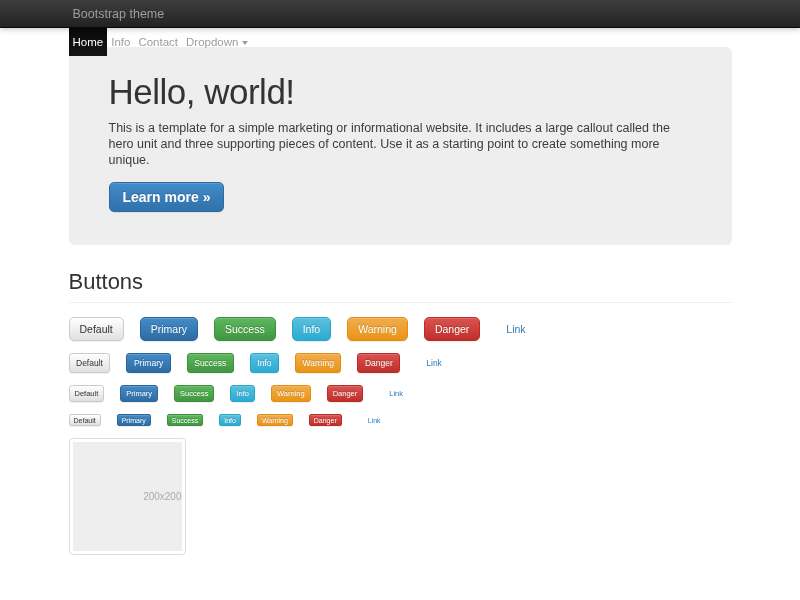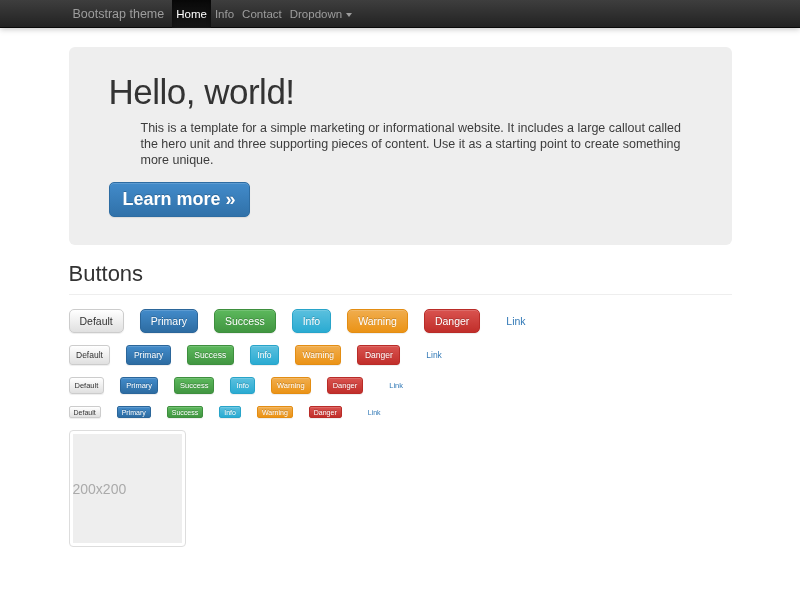--- a/index.html
+++ b/index.html
@@ -7,21 +7,21 @@
     font-family: "Liberation Sans", sans-serif; -webkit-font-smoothing: antialiased; }
 
   
   .navbar {
     height: 28px; width: 100%;
     background: linear-gradient(to bottom, #3e3e3e 0%, #222222 100%);
     border-bottom: 1px solid #090909;
     box-shadow: 0 1px 6px rgba(0,0,0,0.25);
     position: relative; z-index: 10;
   }
-  .navbar-inner { width: 663px; margin: 0 auto; height: 28px; display: flex; align-items: stretch; }
+  .navbar-inner { width: 663px; margin: 0 auto; height: 28px; display: flex; align-items: stretch; flex-direction: column; }
   .brand {
     color: #9d9d9d; font-size: 12.5px; line-height: 28px; padding: 0 4px;
     text-decoration: none; white-space: nowrap; margin-right: 4px; cursor: pointer;
   }
   .nav { display: flex; list-style: none; }
   .nav-item {
     color: #9d9d9d; font-size: 11.5px; line-height: 28px; padding: 0 4px;
     cursor: pointer; white-space: nowrap; display: flex; align-items: center; gap: 4px;
   }
   .nav-item.active {
@@ -38,32 +38,32 @@
   
   .container { width: 663px; margin: 0 auto; }
 
   
   .jumbotron {
     margin-top: 19px; background: #eeeeee; border-radius: 6px;
     padding: 27px 40px 25px 40px; height: 198px; overflow: hidden;
   }
   .jumbotron h1 { font-size: 35px; font-weight: 500; color: #333; letter-spacing: -0.5px;
     line-height: 1.05; margin-bottom: 10px; }
-  .jumbotron p { font-size: 12.5px; color: #3c3c3c; line-height: 1.27; max-width: 578px; margin-bottom: 14px; margin-left: 32px; }
+  .jumbotron p { font-size: 12.5px; color: #3c3c3c; line-height: 1.27; max-width: 578px; margin-bottom: 14px; }
   .btn-cta {
-    display: inline-block; font-size: 18px; font-weight: 600; color: #fff;
+    display: inline-block; font-size: 14px; font-weight: 600; color: #fff;
     background: linear-gradient(to bottom, #428bca 0%, #3071a9 100%);
     border: 1px solid #2d6ca2; border-radius: 5px; padding: 6px 13px;
     text-shadow: 0 -1px 0 rgba(0,0,0,.2); cursor: pointer;
     box-shadow: inset 0 1px 0 rgba(255,255,255,.15), 0 1px 1px rgba(0,0,0,.08);
   }
 
   
   .page-header { border-bottom: 1px solid #eeeeee; padding-bottom: 8px; margin-bottom: 14px; }
-  .page-header.first { margin-top: 17px; }
+  .page-header.first { margin-top: 25px; }
   .page-header.second { margin-top: 24px; }
   .page-header h1 { font-size: 22px; font-weight: 500; color: #333; line-height: 1.1; }
 
   
   .btn-row { margin-bottom: 12px; display: flex; align-items: center; }
   .btn {
     display: inline-block; font-weight: 400; color: #333; text-align: center;
     border: 1px solid #ccc; border-radius: 4px; cursor: pointer; margin-right: 16px;
     background: linear-gradient(to bottom, #ffffff 0%, #e0e0e0 100%);
     box-shadow: inset 0 1px 0 rgba(255,255,255,.15), 0 1px 1px rgba(0,0,0,.07);
@@ -87,22 +87,22 @@
   .row-sm  .link-btn { font-size: 7.5px; }
   .row-xs  .link-btn { font-size: 7px; }
 
   
   .thumbnail {
     width: 117px; height: 117px; background: #fff; border: 1px solid #ddd;
     border-radius: 4px; padding: 3px; cursor: pointer;
   }
   .thumb-img {
     width: 100%; height: 100%; background: #eee; display: flex;
-    align-items: center; justify-content: flex-start;
-    color: #aaa; font-size: 14px;
+    align-items: center; justify-content: flex-end;
+    color: #aaa; font-size: 10px;
   }
 </style>
 </head>
 <body>
 
 <div class="navbar">
   <div class="navbar-inner">
     <a class="brand">Bootstrap theme</a>
     <div class="nav">
       <div class="nav-item active">

